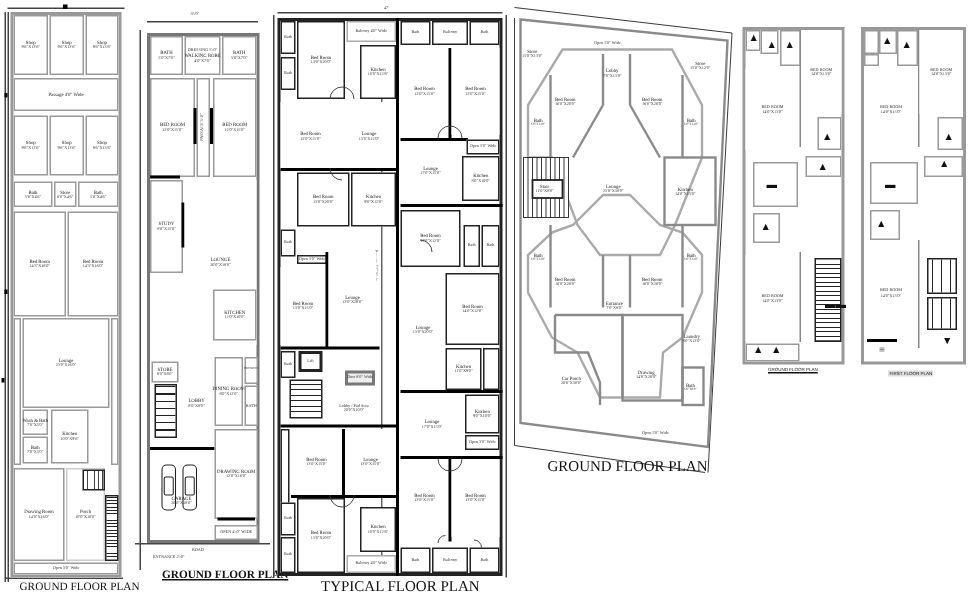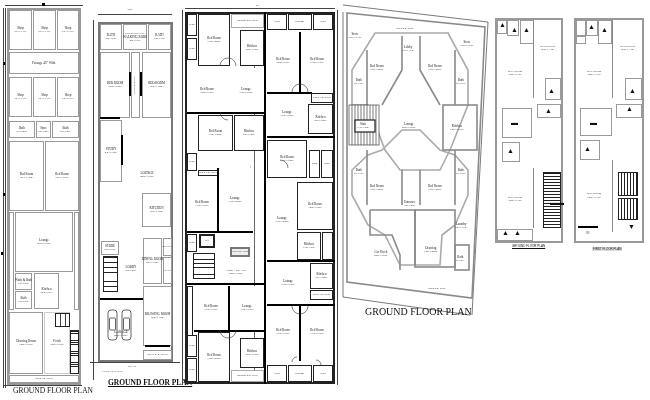--- a/index.html
+++ b/index.html
@@ -422,20 +422,21 @@
       <path d="M40 112 A 8 8 0 0 0 48 120"></path>
       <path d="M112 306 A 8 8 0 0 0 120 314"></path>
         <path d="M128 306 A 8 8 0 0 1 120 314"></path>
       <path d="M40 330 A 8 8 0 0 0 48 338"></path>
         <path d="M56 330 A 8 8 0 0 1 48 338"></path>
       <path d="M100 160 A 8 8 0 0 1 108 168"></path>
       <path d="M112 362 A 5 5 0 0 1 117 357"></path>
       <path d="M141 365 A 5 5 0 0 0 136 360"></path>
     </g>
   </svg>
+  <div class="title" style="left:34px;top:386px;font-size:10px;">TYPICAL FLOOR PLAN</div>
 </div>
 
 <div class="abs" style="left:340px;top:0;width:150px;height:330px;">
   <svg width="150" height="330">
     <g stroke="#222" stroke-width="0.6" fill="none">
 
       <line x1="3" y1="5" x2="148" y2="22"></line>
       <line x1="3" y1="12" x2="3" y2="297"></line>
       <line x1="3" y1="297" x2="130" y2="315"></line>
       <line x1="148" y1="22" x2="132" y2="315"></line>

